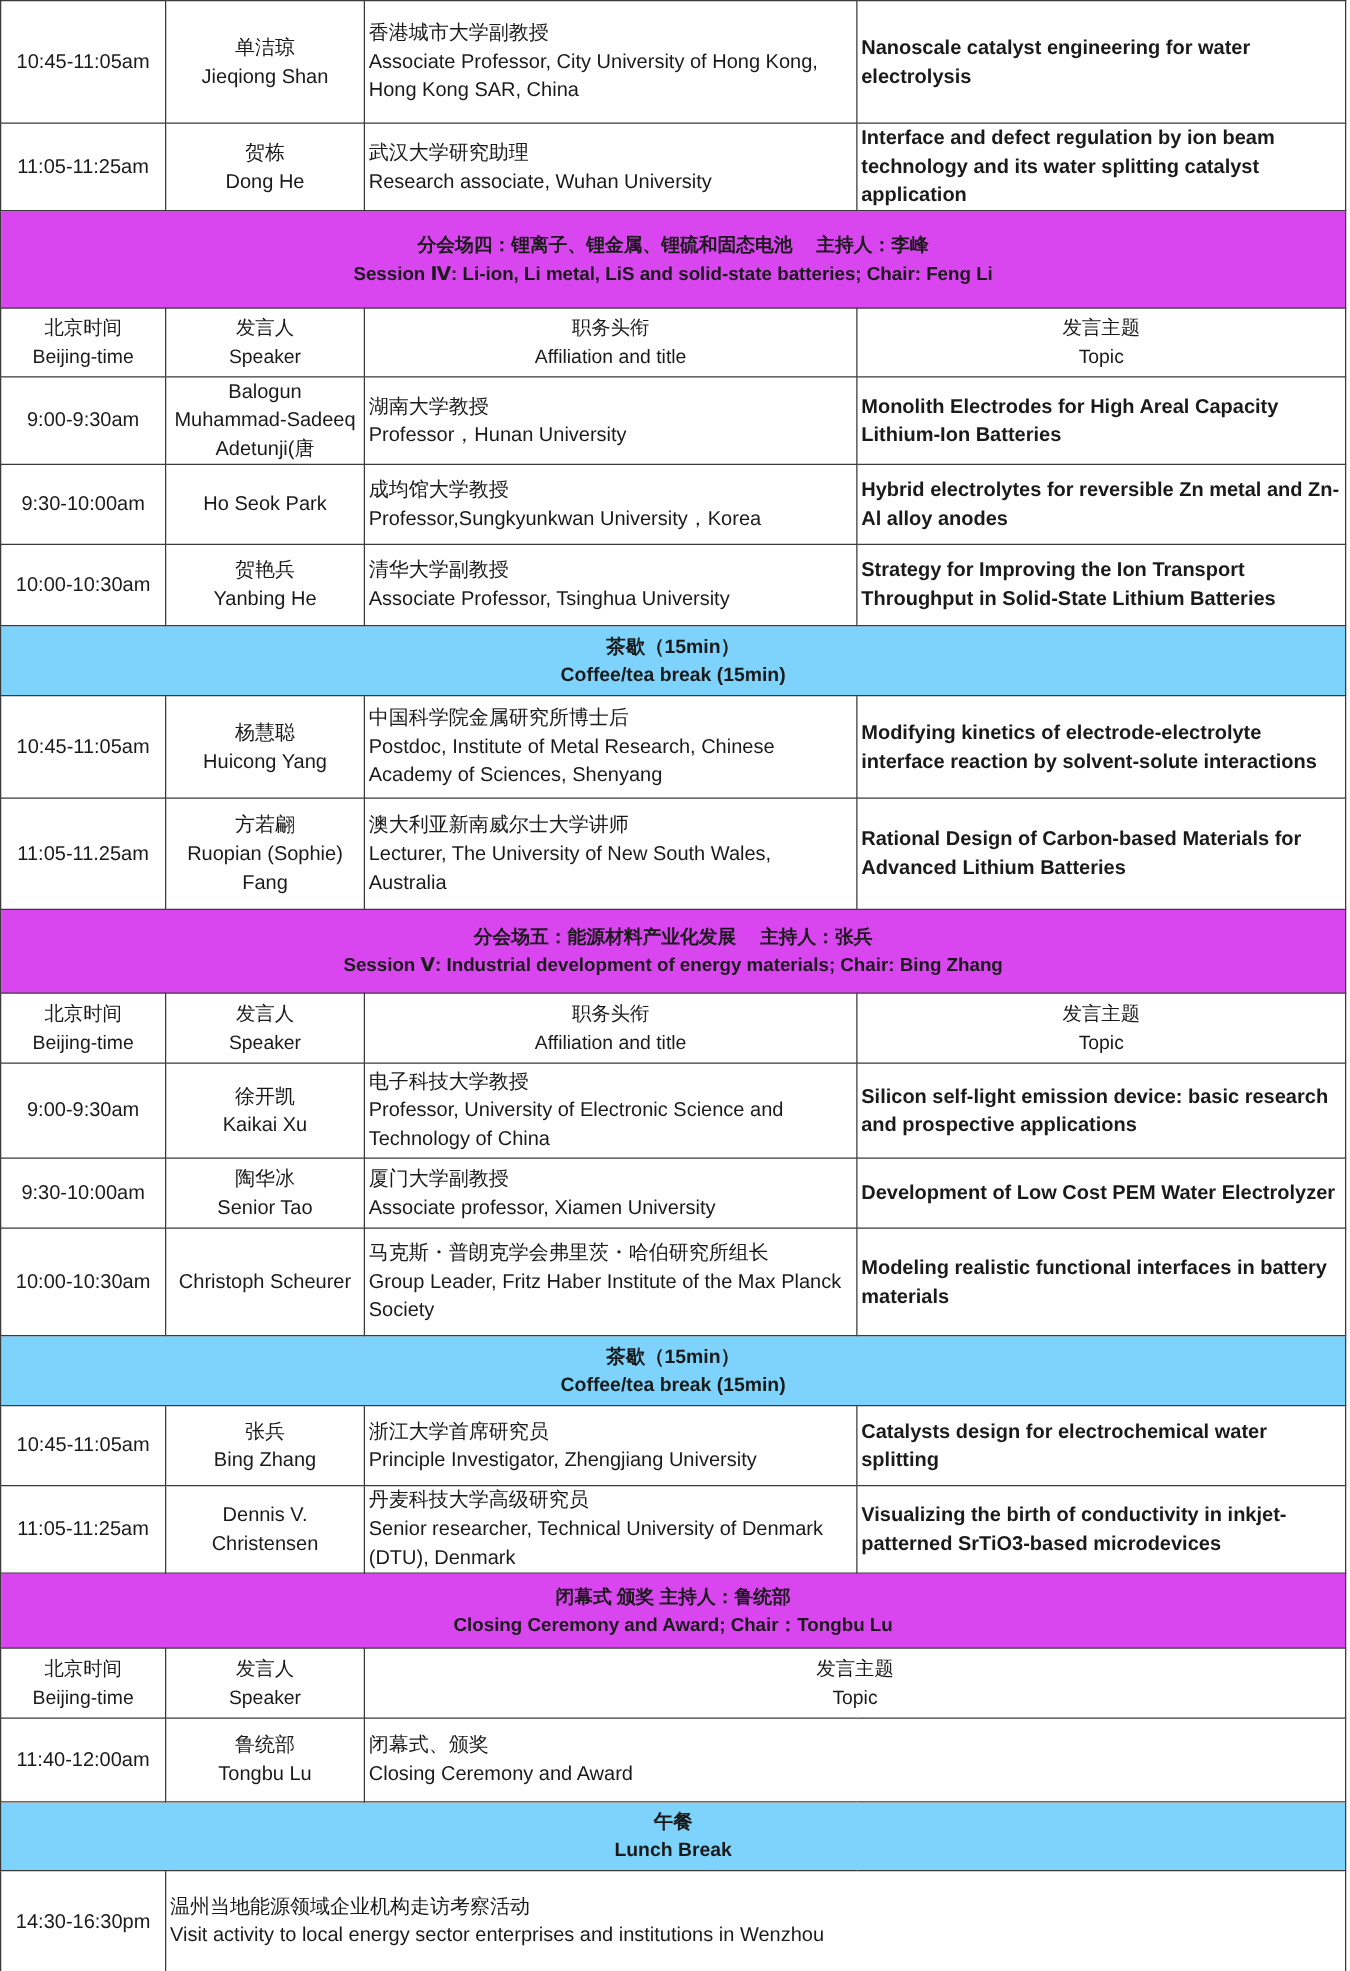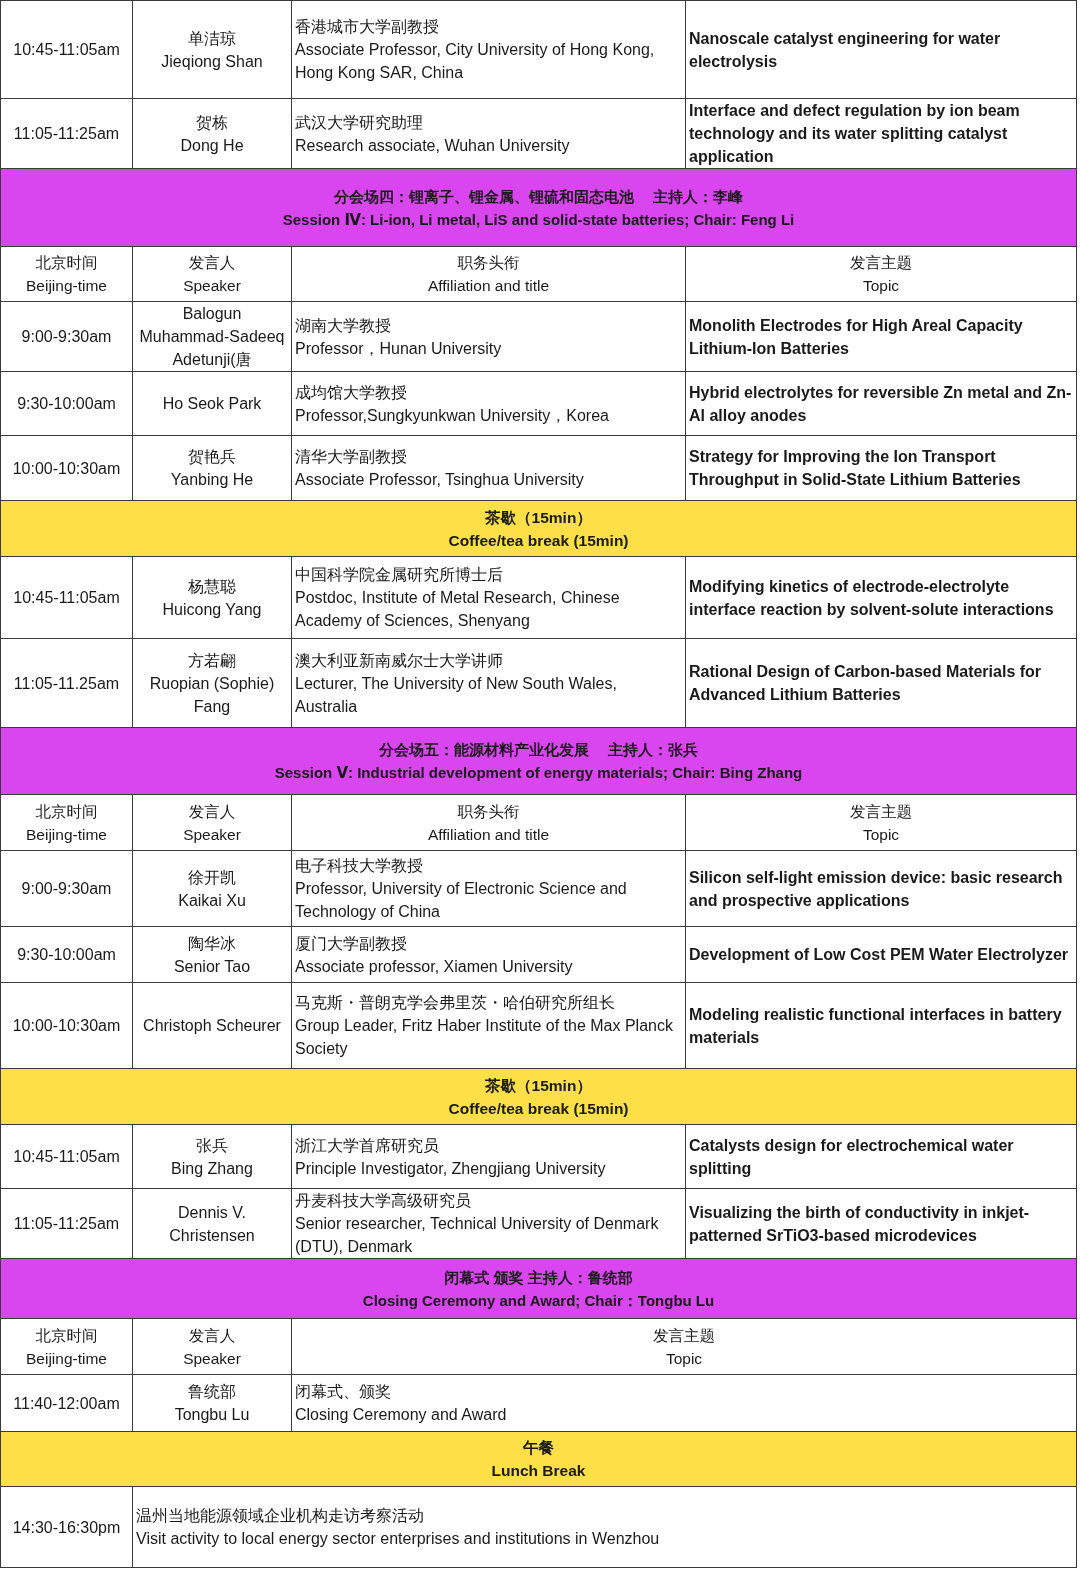--- a/index.html
+++ b/index.html
@@ -7,21 +7,21 @@
          font-family: "Liberation Sans", "DejaVu Sans", sans-serif; color: #1a1a1a; }
   table.agenda { position: absolute; left: 0; top: 0; width: 1076px; border-collapse: collapse;
                  table-layout: fixed; font-size: 16px; line-height: 23px; }
   table.agenda td { border: 1.5px solid #3a3a3a; padding: 0 3px; vertical-align: middle; overflow: hidden; }
   td.c-time { text-align: center; white-space: nowrap; padding: 0 2px; }
   td.c-speaker { text-align: center; }
   td.c-affil { text-align: left; }
   td.c-topic { text-align: left; padding-right: 2px; font-weight: bold; }
   td.c-center { text-align: left; }
   tr.session td { background: #d946ef; text-align: center; font-weight: bold; font-size: 15px; margin-top: 48px; }
-  tr.brk td { background: #fde047; text-align: center; font-weight: bold; font-size: 15.5px; }
+  tr.brk td { background: #7dd3fc; text-align: center; font-weight: bold; font-size: 15.5px; }
   tr.colhead td { text-align: center; font-weight: normal; font-size: 15.5px; }
   .line { display: block; }
   .thin-left { border-left-color: #8a8a8a !important; }
 </style>
 </head>
 <body>
 
 <table class="agenda">
   <colgroup>
     <col style="width:132px">
@@ -247,21 +247,21 @@
       </td>
       <td class="thin-left">
         <span class="line">发言人</span>
         <span class="line">Speaker</span>
       </td>
       <td colspan="2">
         <span class="line">发言主题</span>
         <span class="line">Topic</span>
       </td>
     </tr>
-    <tr style="height:57px">
+    <tr style="height:67px">
       <td class="c-time">11:40-12:00am</td>
       <td class="c-speaker thin-left">
         <span class="line">鲁统部</span>
         <span class="line">Tongbu Lu</span>
       </td>
       <td colspan="2" class="c-center">
         <span class="line">闭幕式、颁奖</span>
         <span class="line">Closing Ceremony and Award</span>
       </td>
     </tr>

